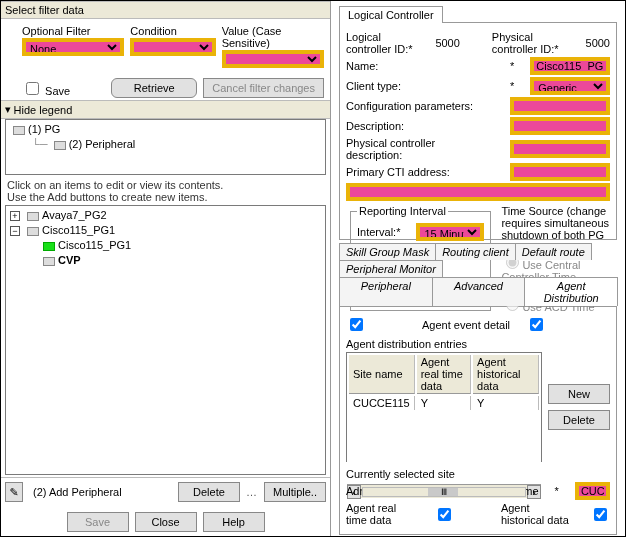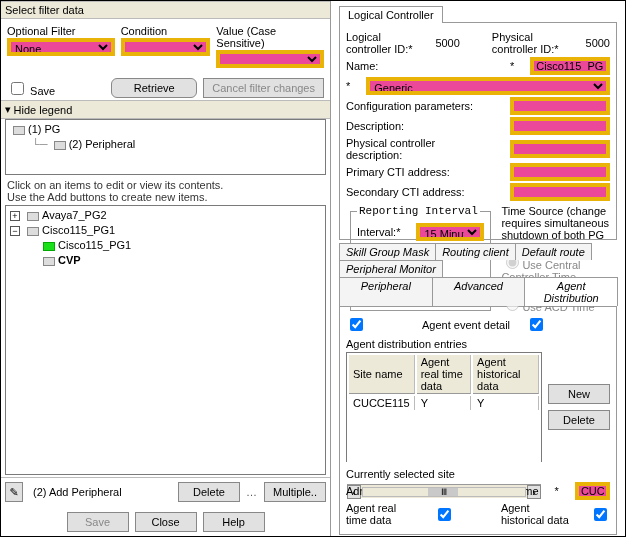--- a/index.html
+++ b/index.html
@@ -1,21 +1,21 @@
 <!DOCTYPE html>
 <html><head>
 <meta charset="utf-8">
 <style>
   * { box-sizing: border-box; font-family: Tahoma, Arial, sans-serif; font-size: 11px; }
   body { margin: 0; background: #fff; width: 626px; height: 537px; overflow: hidden; }
   .main { display: flex; width: 626px; height: 537px; border:1px solid #000; }
   .left { width: 330px; border-right: 1px solid #999; display:flex; flex-direction:column; }
   .right { flex:1; padding: 4px 8px 4px 8px; overflow:hidden; }
   fieldset { border:1px solid #999; margin:2px 4px; padding:4px 6px; }
-  legend { padding:0 2px;font-family:Liberation Mono, monospace; }
+  legend { padding:0 2px; }
   label { display:block; margin-bottom:1px;}
   select, input[type=text] { border:4px solid #eab308; font-size:11px; height:18px; background:#ec4899; }
   select { height:18px; }
   .row { display:flex; gap:6px; }
   .col { display:flex; flex-direction:column; }
   button, .btn { background:#e1e1e1; border:1px solid #888; height:20px; font-size:11px; padding:0 8px; cursor:pointer; }
   .btn-wide{min-width:62px;}
   .sec-title { background:#ece9d8; padding:2px 4px; border-top:1px solid #bbb; border-bottom:1px solid #bbb; }
   .tree { background:#fff; border:1px solid #7a7a7a; margin:0 4px 2px 4px; padding:2px 4px; font-size:11px; }
   .tree1 { height:56px; }
@@ -51,21 +51,21 @@
   .dots{ letter-spacing:1px; color:#555;}
   .small-gap{height:3px;}
 </style>
 </head>
 <body>
 
 <div class="main">
 
   <div class="left">
     <div class="sec-title">Select filter data</div>
-    <div style="padding:6px 6px 2px 6px;">
+    <div style="padding:6px 6px 2px 6px;margin-left:15px;">
       <div class="row">
         <div class="col" style="flex:1.2;">
           <label>Optional Filter</label>
           <select><option>None</option></select>
         </div>
         <div class="col" style="flex:1;">
           <label>Condition</label>
           <select><option></option></select>
         </div>
         <div class="col" style="flex:1.2;">
@@ -132,41 +132,41 @@
         <span style="flex:1;"></span>
         <span><span>Physical controller ID:</span><span class="req">*</span></span>
         <span>5000</span>
       </div>
       <div class="frow">
           <span class="lbl">Name:</span>
           <span class="req">*</span>
           <input type="text" value="Cisco115_PG1" style="">
         </div>
       <div class="frow">
+          <span class="lbl">Client type:</span>
           <span class="req">*</span>
           <select><option>Generic</option></select>
         </div>
       <div class="frow">
           <span class="lbl">Configuration parameters:</span>
           <input type="text" value="" style="">
         </div>
       <div class="frow">
           <span class="lbl">Description:</span>
           <input type="text" value="" style="">
         </div>
       <div class="frow">
           <span class="lbl">Physical controller description:</span>
           <input type="text" value="" style="">
         </div>
       <div class="frow">
           <span class="lbl">Primary CTI address:</span>
           <input type="text" value="" style="">
         </div>
       <div class="frow">
-          <span class="lbl">Secondary CTI address:</span>
           <input type="text" value="" style="">
         </div>
       <div class="row">
         <fieldset style="flex:0 0 120px;">
           <legend>Reporting Interval</legend>
           <div class="frow">
             <span><span>Interval:</span><span class="req">*</span></span>
             <select style="width:68px;"><option>15 Minute</option></select>
           </div>
         </fieldset>

